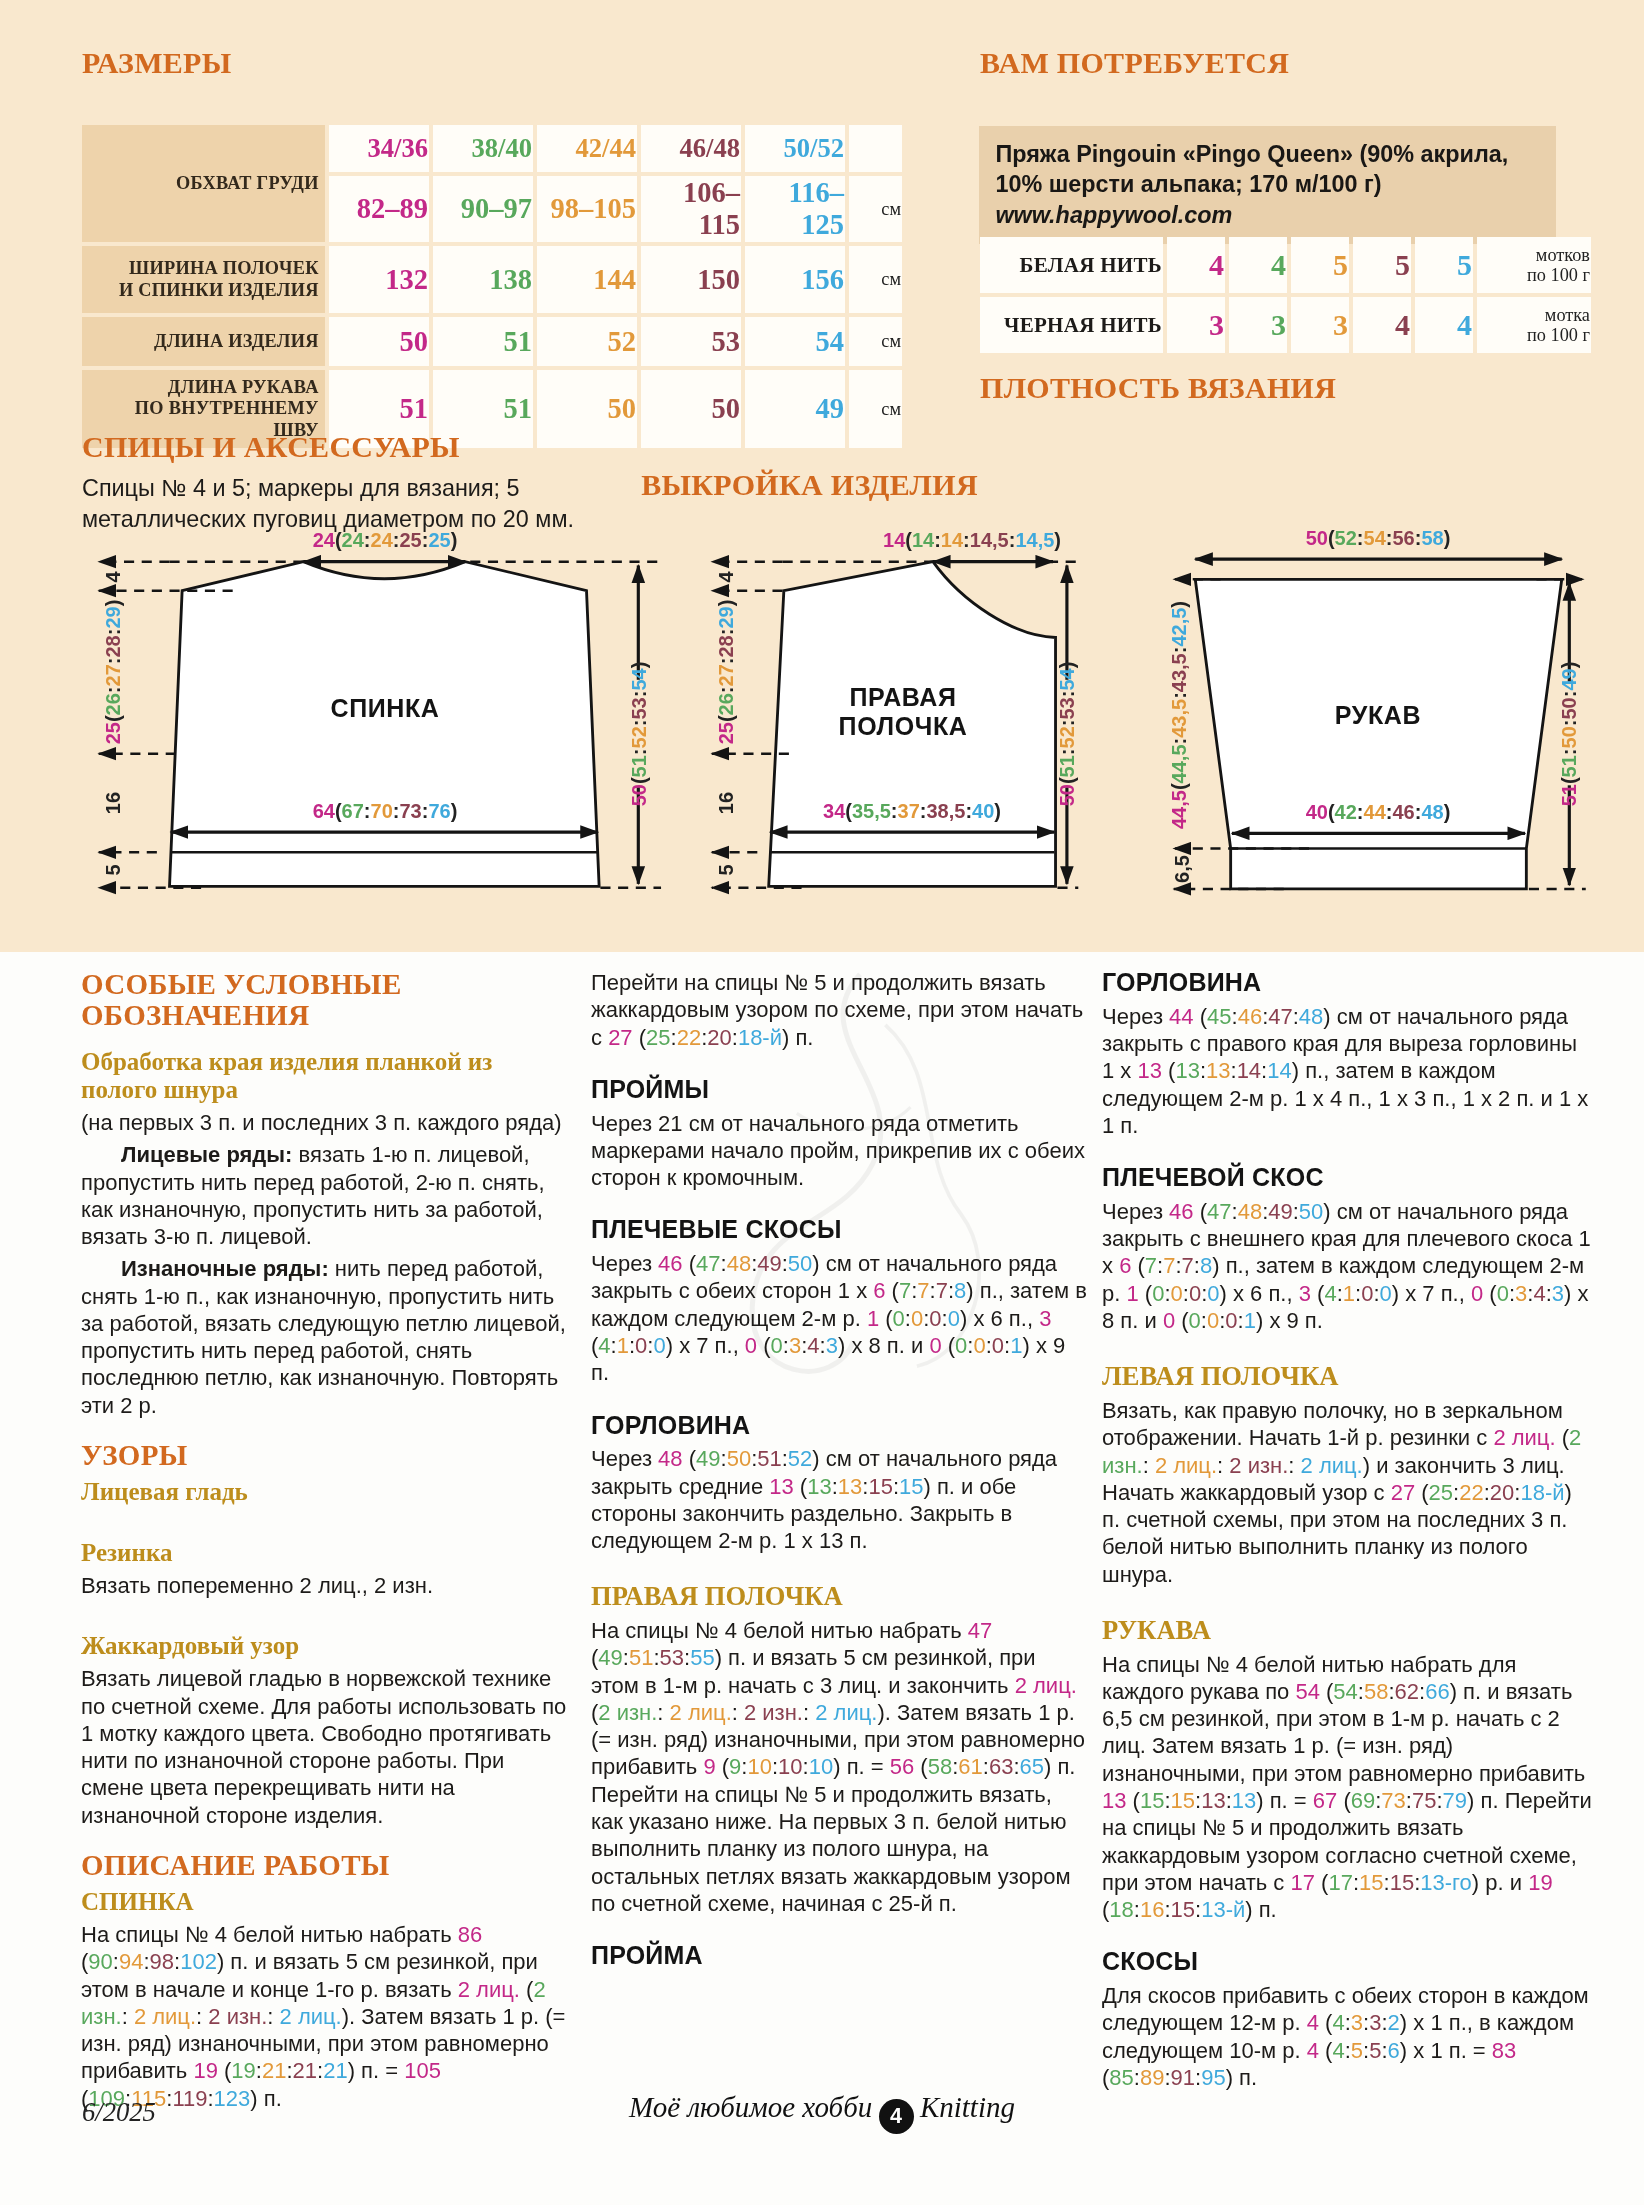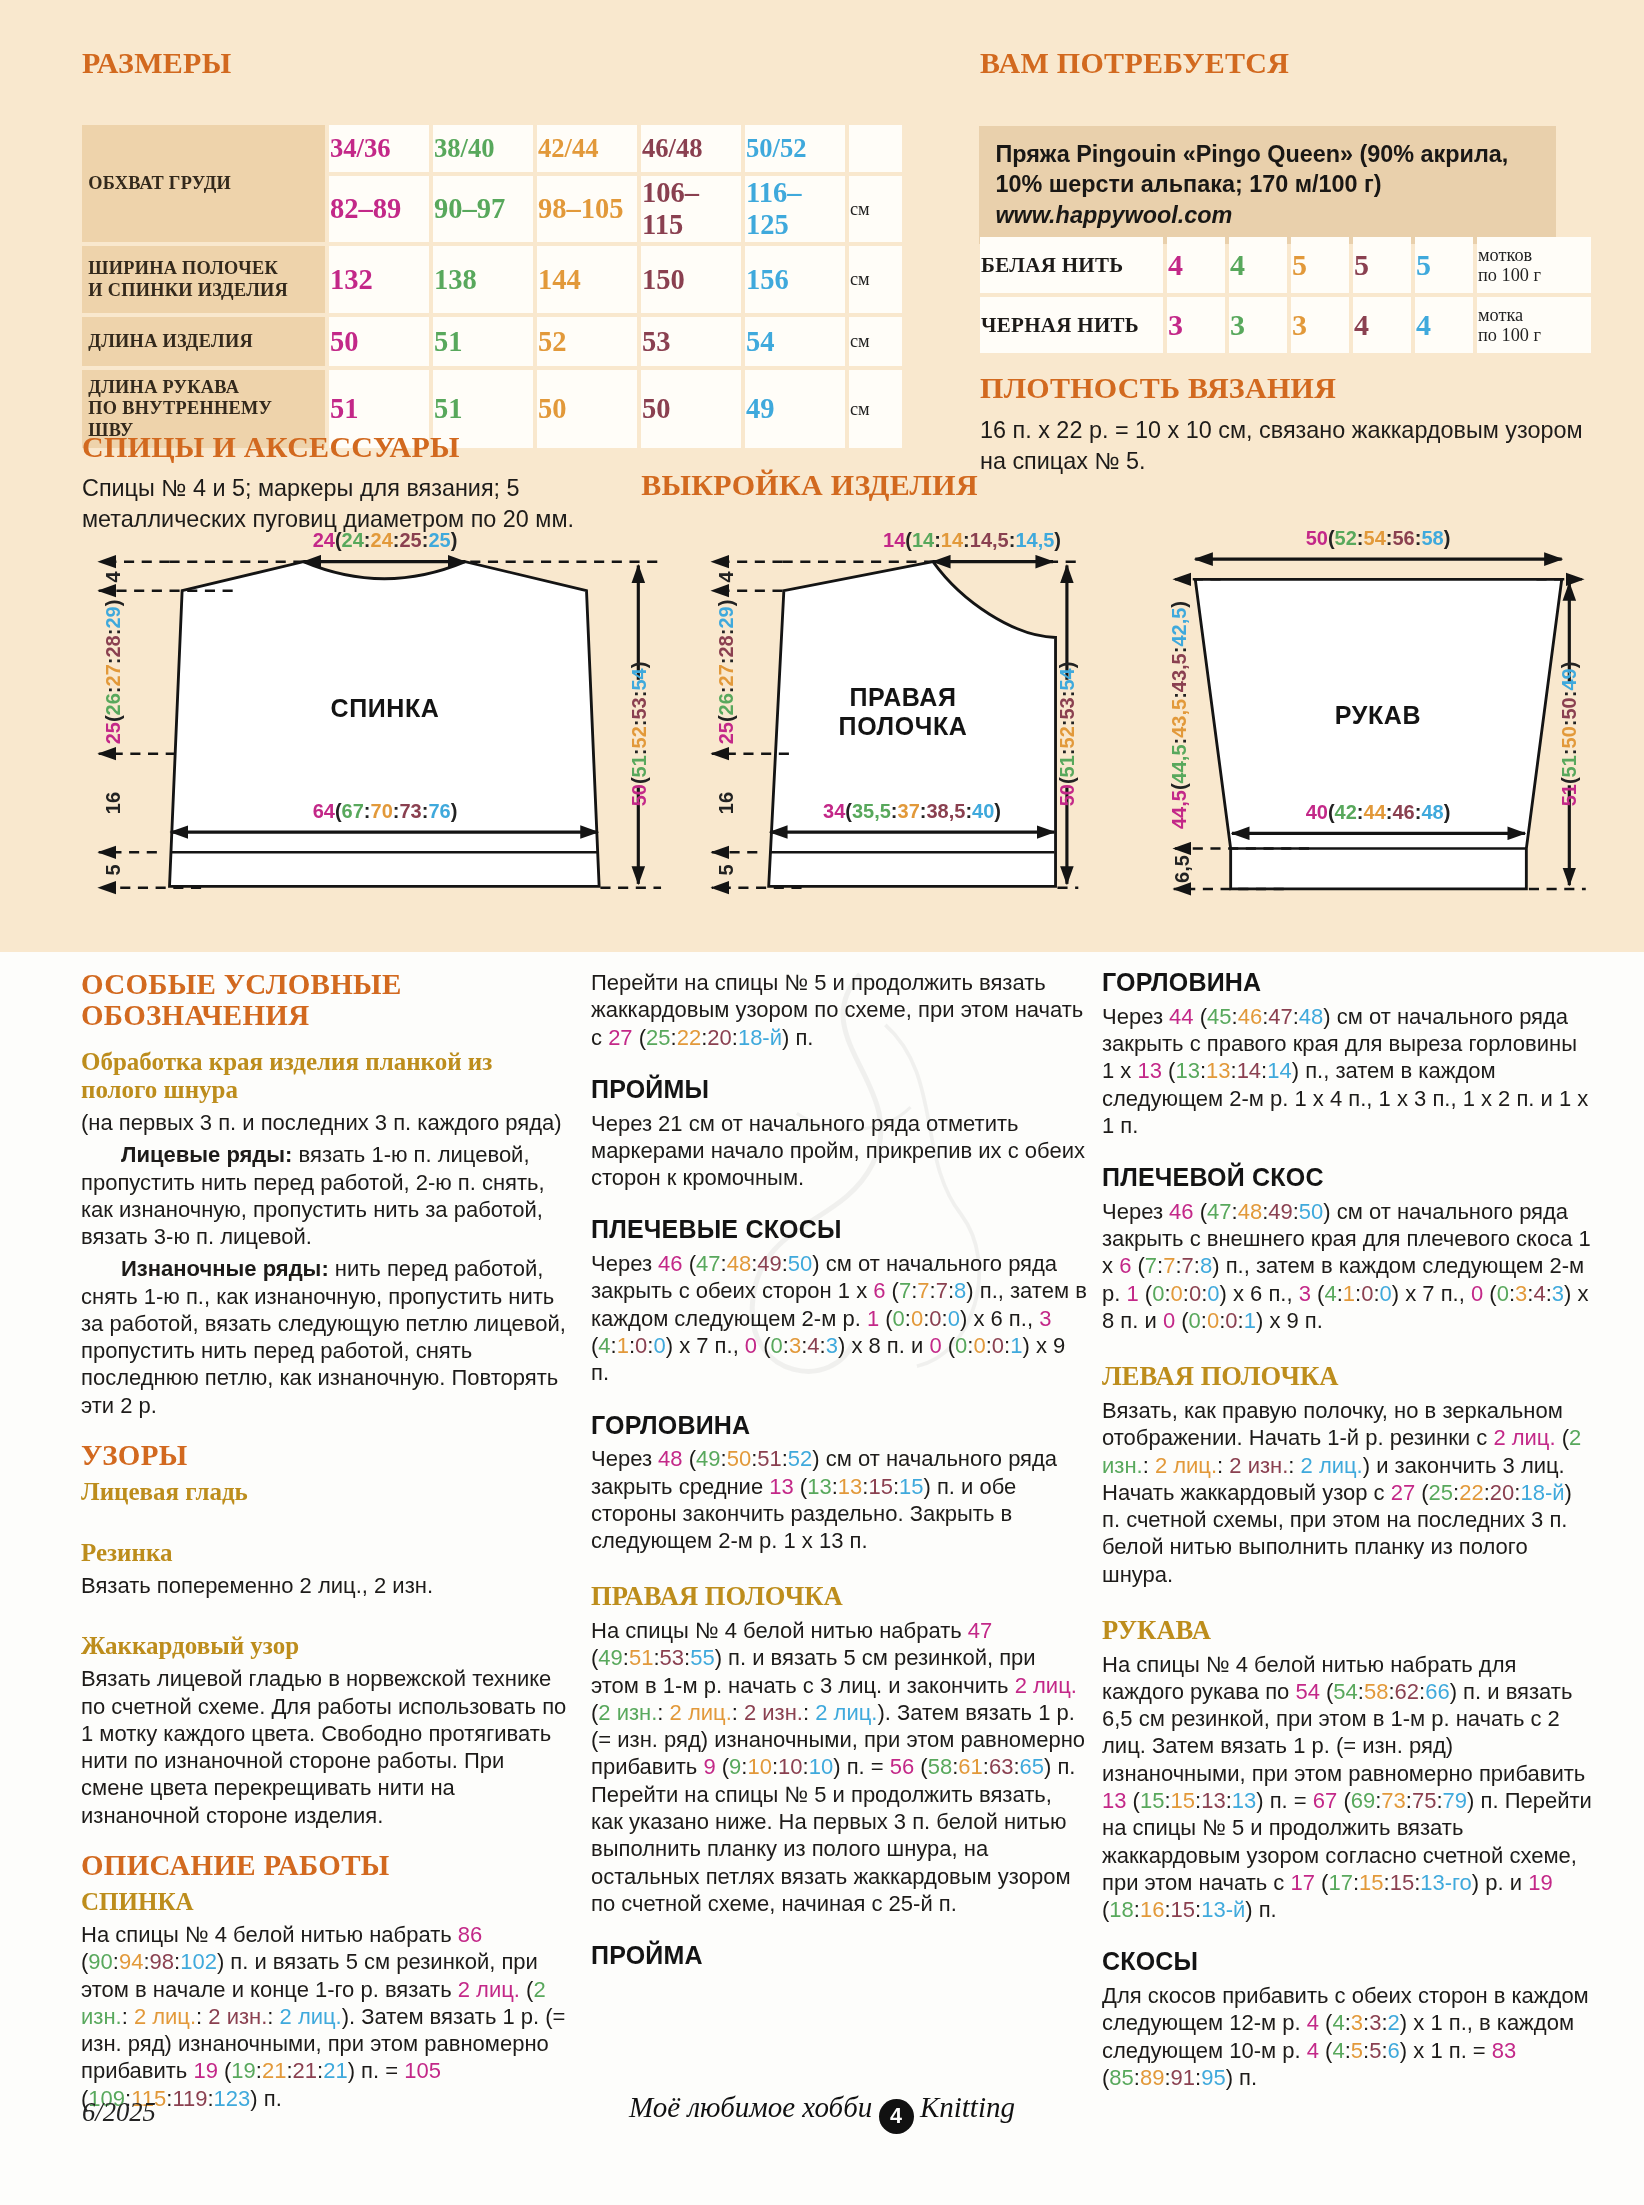--- a/index.html
+++ b/index.html
@@ -9,21 +9,21 @@
   .abs{position:absolute;}
   
   .h-or{font:700 30px/1.08 "Liberation Serif",serif;color:#d2691f;letter-spacing:0.3px;margin:0;}
   .h-gold{font:700 26px/1.12 "Liberation Serif",serif;color:#bd8d1c;margin:0;}
   .h-blk{font:700 25px/1.1 "Liberation Sans",sans-serif;color:#141414;letter-spacing:0.2px;margin:0;}
   
   .s1{color:#c32888;} .s2{color:#58a85c;} .s3{color:#e2993a;} .s4{color:#8a4050;} .s5{color:#3fa9dc;}
   .b{font-weight:700;margin-left:40px;}
   
   table.dt{border-collapse:separate;border-spacing:4.4px;}
-  table.dt td{background:#fffdf8;text-align:left;vertical-align:middle;}
+  table.dt td{background:#fffdf8;text-align:right;vertical-align:middle;}
   .dt .lbl{background:#eed3ab;font:700 18.3px/1.18 "Liberation Serif",serif;color:#33291c;
            letter-spacing:0.3px;white-space:pre-line;padding:0 6.3px;}
   .dt .v{font:700 28.5px "Liberation Serif",serif;}
   .dt .hdr{font-size:26.6px;}
   .dt .unit{font:400 18.3px/1.1 "Liberation Serif",serif;color:#222;white-space:pre-line;}
   
   .ybox{background:#e9d0ac;padding:12.6px 16.4px;font:700 23.4px/1.32 "Liberation Sans",sans-serif;color:#191715;}
   .yurl{font-style:italic;}
   .ytab .ylbl{font:700 21px "Liberation Serif",serif;letter-spacing:0.3px;}
   .ytab .v{font:700 30px "Liberation Serif",serif;}
@@ -157,21 +157,20 @@
       <td class="v s3">3</td>
       <td class="v s4">4</td>
       <td class="v s5">4</td>
       <td class="unit">мотка
 по 100 г</td>
     </tr>
   </tbody>
     </table>
 
   <h2 class="abs h-or" style="left:980px;top:372px;">ПЛОТНОСТЬ ВЯЗАНИЯ</h2>
-  <p class="abs plain" style="left:980px;top:415px;width:607px;">16 п. х 22 р. = 10 х 10 см, связано жаккардовым узором на спицах № 5.</p>
 
   <h2 class="abs h-or" style="left:82px;top:431px;">СПИЦЫ И АКСЕССУАРЫ</h2>
   <p class="abs plain" style="left:82px;top:473px;width:525px;">Спицы № 4 и 5; маркеры для вязания; 5 металлических пуговиц диаметром по 20 мм.</p>
 
   <h2 class="abs h-or" style="left:588px;top:469px;width:443px;text-align:center;">ВЫКРОЙКА ИЗДЕЛИЯ</h2>
 
   <div class="diag" style="left:81px;top:525px;width:594px;height:417px;">
     <svg width="594" height="417" viewBox="0 0 940 660">
       <defs>
         <marker id="tri" viewBox="0 0 14 10" refX="13" refY="5" markerWidth="30" markerHeight="22" orient="auto-start-reverse" markerUnits="userSpaceOnUse">

